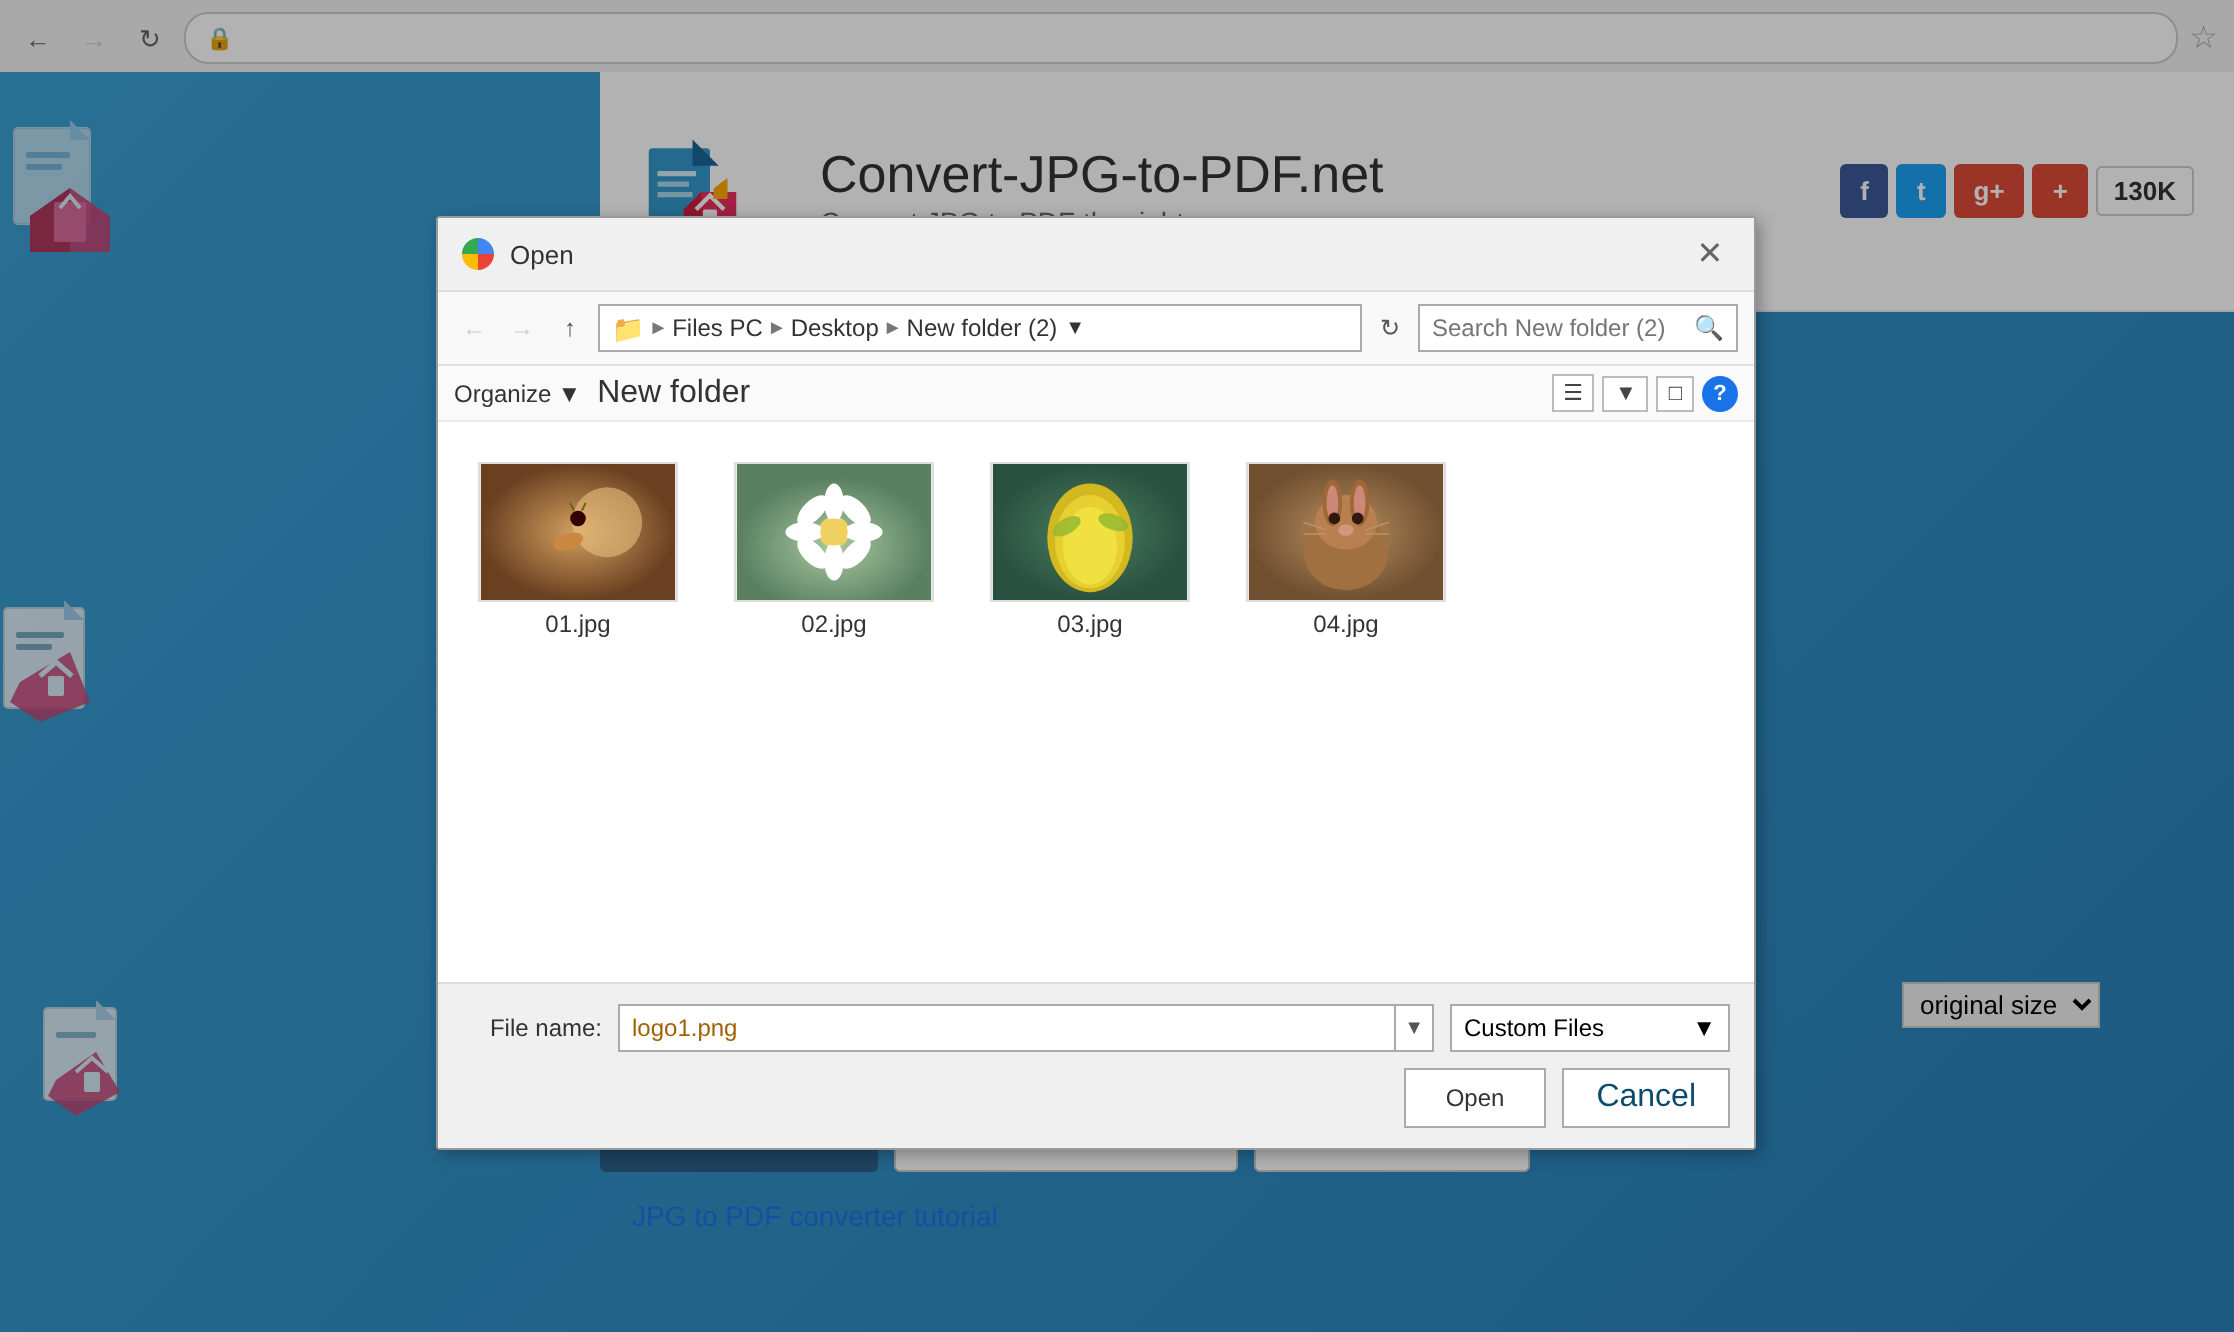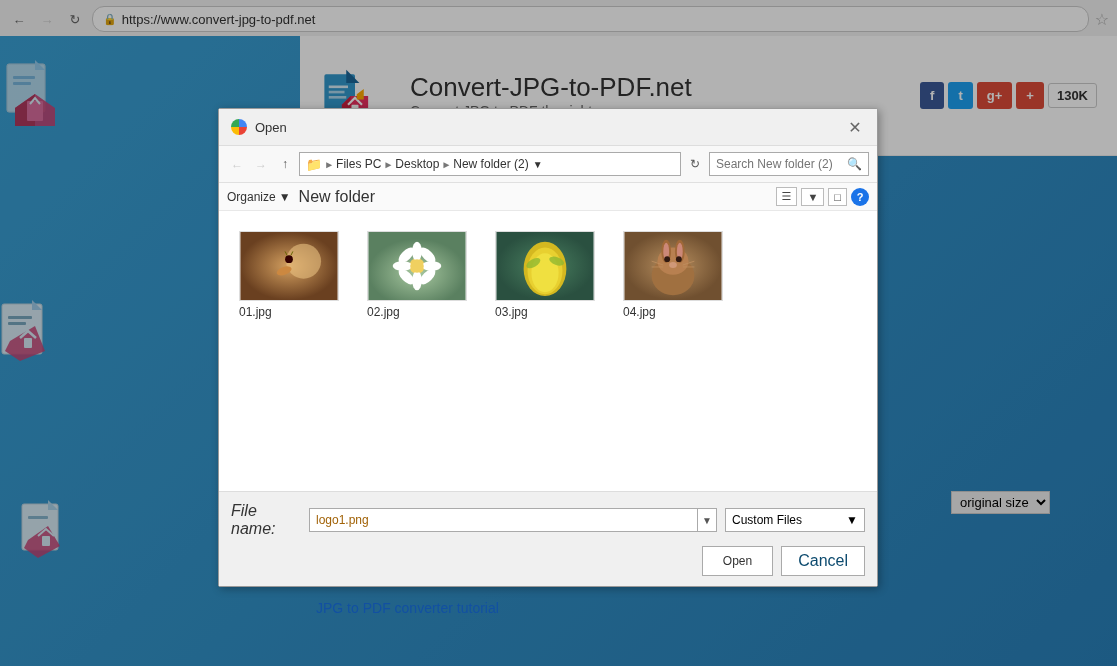--- a/index.html
+++ b/index.html
@@ -276,21 +276,21 @@
       min-height: 280px;
       background: white;
       display: flex;
       flex-wrap: wrap;
       gap: 20px;
       align-content: flex-start;
     }
     .file-item {
       display: flex;
       flex-direction: column;
-      align-items: flex-start;
+      align-items: center;
       gap: 4px;
       cursor: pointer;
       padding: 4px;
     }
     .file-thumbnail {
       width: 100px; height: 70px;
       object-fit: cover;
       border: 1px solid #ddd;
     }
     .file-name {
@@ -305,24 +305,24 @@
       padding: 10px 12px;
       border-top: 1px solid #ddd;
     }
     .filename-row {
       display: flex;
       align-items: center;
       gap: 8px;
       margin-bottom: 8px;
     }
     .filename-label {
-      font-size: 16px;
+      font-size: 12px;
       color: #333;
       width: 70px;
-      font-style: italic;
+      text-align: right;
     }
     .filename-input {
       display: flex;
       align-items: center;
       background: white;
       border: 1px solid #aaa;
       height: 24px;
       flex: 1;
     }
     .filename-input input {
@@ -385,21 +385,20 @@
 </head>
 <body>
 
 <div class="browser-chrome">
   <div class="browser-toolbar">
     <div class="nav-btn">←</div>
     <div class="nav-btn disabled">→</div>
     <div class="nav-btn">↻</div>
     <div class="address-bar">
       <span class="lock-icon">🔒</span>
-      <span class="address-text">https://www.convert-jpg-to-pdf.net</span>
     </div>
     <div class="star-btn">☆</div>
   </div>
 </div>
 
 <div class="page-bg">
 
   <svg class="bg-file" style="top:20px;left:5px;" width="60" height="70" viewBox="0 0 60 70">
     <rect x="2" y="8" width="38" height="48" rx="2" fill="white" stroke="#ddd"></rect>
     <rect x="2" y="8" width="38" height="48" rx="2" fill="rgba(100,180,220,0.3)"></rect>

